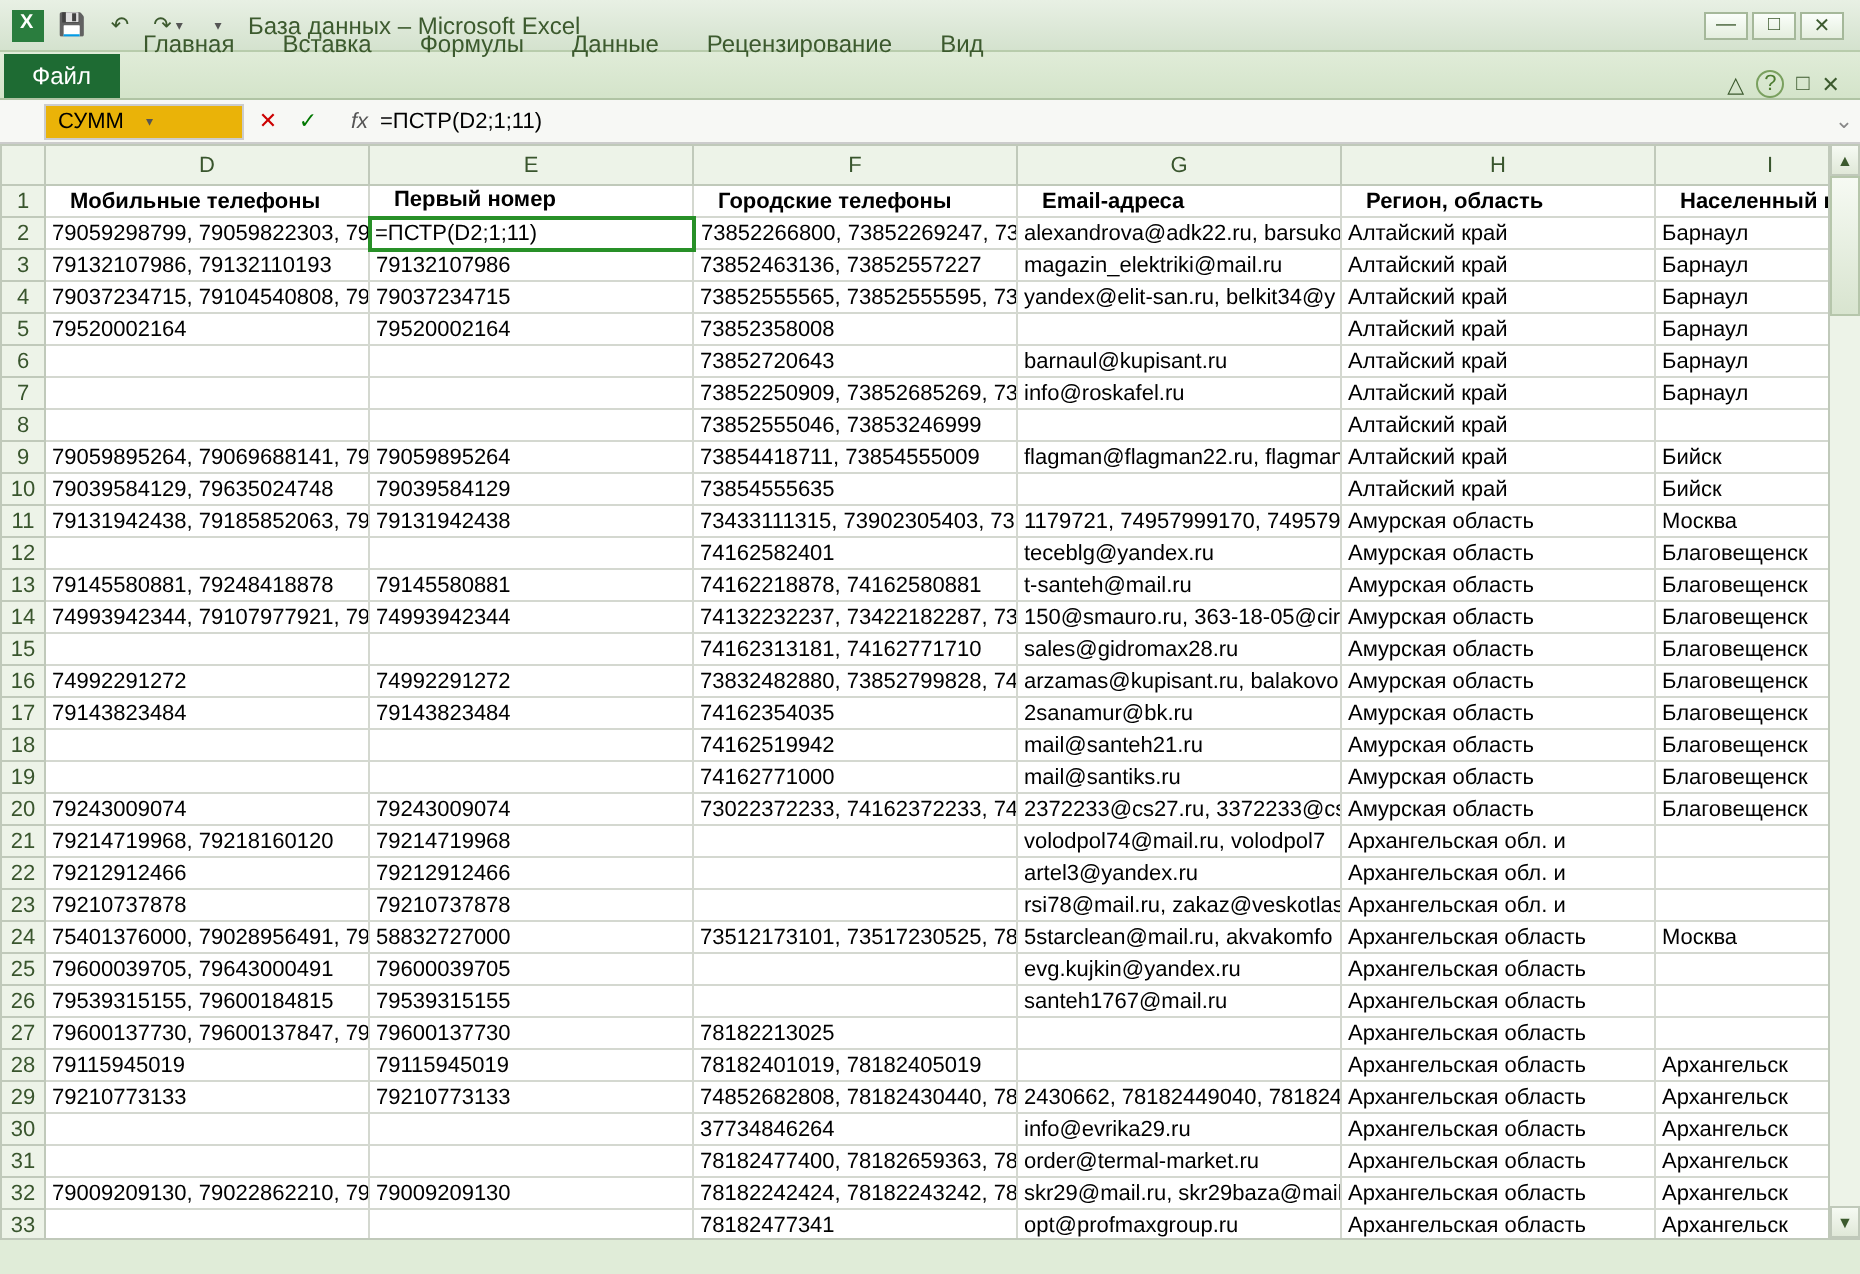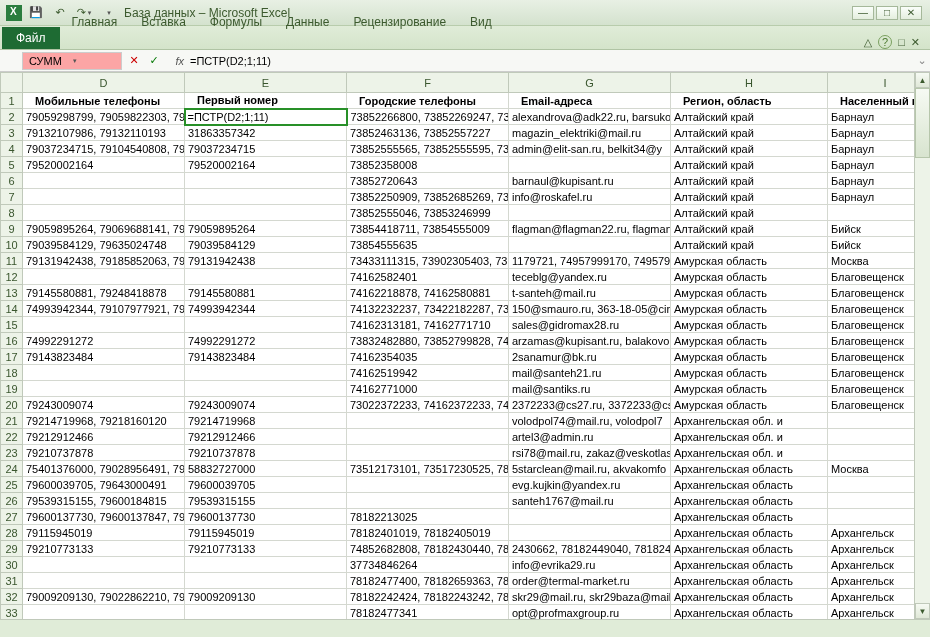--- a/index.html
+++ b/index.html
@@ -11,21 +11,21 @@
 .qat-btn { width: 20px; height: 20px; display: flex; align-items: center; justify-content: center; color: #3c5a2e; cursor: pointer; }
 .title { flex: 1; text-align: left; color: #3c5a2e; font-size: 12px; }
 .wincontrols { display: flex; gap: 2px; padding-right: 8px; }
 .winbtn { width: 22px; height: 14px; border: 1px solid #a5b89a; background: linear-gradient(#fafefa,#e4eede); display: flex; align-items: center; justify-content: center; font-size: 10px; color: #3c5a2e; cursor: pointer; }
 .ribbon-tabs { height: 24px; background: linear-gradient(#e0ecd8,#d4e4ca); display: flex; align-items: flex-end; padding-left: 2px; border-bottom: 1px solid #b0c4a4; }
 .file-tab { background: #1e6b33; color: #fff; padding: 4px 14px; font-size: 12px; }
 .rtab { padding: 20px 12px; color: #3c5a2e; font-size: 12px; cursor: pointer; }
 .ribbon-right { margin-left: auto; display: flex; gap: 6px; padding-right: 10px; align-items: center; }
 .ribbon-right span { color: #3c5a2e; font-size: 11px; }
 .formula-bar { height: 22px; display: flex; align-items: center; border-bottom: 1px solid #ccc; background: #f7f8f5; }
-.name-box { width: 100px; padding: 2px 6px; border: 1px solid #ccc; background: #fca5a5; margin: 0 2px 0 22px; display: flex; align-items: center; }
+.name-box { width: 100px; padding: 2px 6px; border: 1px solid #ccc; background: #eab308; margin: 0 2px 0 22px; display: flex; align-items: center; }
 .name-box span { flex: 1; }
 .fb-btn { width: 20px; text-align: center; color: #555; cursor: pointer; }
 .fb-fx { width: 20px; text-align: right; font-style: italic; color: #555; }
 .formula-input { flex: 1; padding: 2px 6px; color: #000; }
 .sheet-area { flex: 1; display: flex; overflow: hidden; }
 .grid-container { flex: 1; overflow: hidden; position: relative; }
 table { border-collapse: collapse; table-layout: fixed; width: 910px; }
 th.colhdr { background: #edf3e8; border: 1px solid #c0c9ba; font-weight: normal; color: #39552d; text-align: center; height: 20px; position: sticky; top: 0; }
 th.rowhdr { background: #edf3e8; border: 1px solid #c0c9ba; font-weight: normal; color: #39552d; text-align: center; width: 22px; }
 td { border: 1px solid #d4d8d0; padding: 0 3px; white-space: nowrap; overflow: hidden; height: 16px; color: #000; }
@@ -129,32 +129,32 @@
             <td>79059298799, 79059822303, 7923</td>
             <td class="editing">=ПСТР(D2;1;11)</td>
             <td>73852266800, 73852269247, 7385</td>
             <td>alexandrova@adk22.ru, barsuko</td>
             <td>Алтайский край</td>
             <td>Барнаул</td>
           </tr>
           <tr>
             <th class="rowhdr">3</th>
             <td>79132107986, 79132110193</td>
-            <td>31863357342</td>
+            <td>79132107986</td>
             <td>73852463136, 73852557227</td>
             <td>magazin_elektriki@mail.ru</td>
             <td>Алтайский край</td>
             <td>Барнаул</td>
           </tr>
           <tr>
             <th class="rowhdr">4</th>
             <td>79037234715, 79104540808, 7919</td>
             <td>79037234715</td>
             <td>73852555565, 73852555595, 7385</td>
-            <td>admin@elit-san.ru, belkit34@y</td>
+            <td>yandex@elit-san.ru, belkit34@y</td>
             <td>Алтайский край</td>
             <td>Барнаул</td>
           </tr>
           <tr>
             <th class="rowhdr">5</th>
             <td>79520002164</td>
             <td>79520002164</td>
             <td>73852358008</td>
             <td></td>
             <td>Алтайский край</td>
@@ -302,21 +302,21 @@
             <td></td>
             <td>volodpol74@mail.ru, volodpol7</td>
             <td>Архангельская обл. и</td>
             <td></td>
           </tr>
           <tr>
             <th class="rowhdr">22</th>
             <td>79212912466</td>
             <td>79212912466</td>
             <td></td>
-            <td>artel3@admin.ru</td>
+            <td>artel3@yandex.ru</td>
             <td>Архангельская обл. и</td>
             <td></td>
           </tr>
           <tr>
             <th class="rowhdr">23</th>
             <td>79210737878</td>
             <td>79210737878</td>
             <td></td>
             <td>rsi78@mail.ru, zakaz@veskotlas</td>
             <td>Архангельская обл. и</td>

